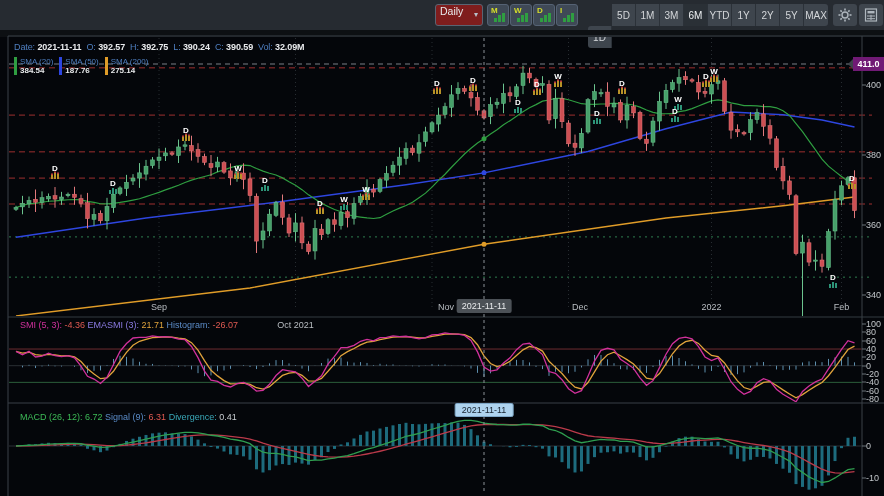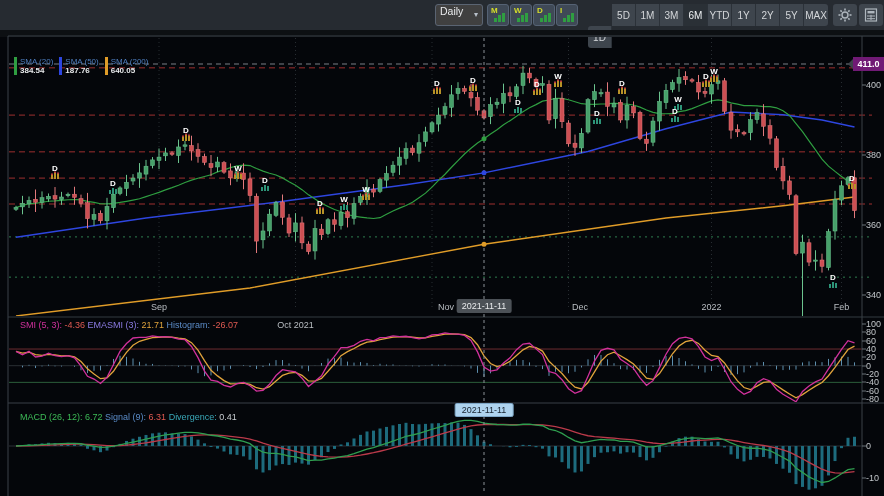--- a/index.html
+++ b/index.html
@@ -3,21 +3,21 @@
 <meta charset="utf-8">
 <style>
   html,body{margin:0;padding:0;background:#04060a;}
   #root{position:relative;width:884px;height:496px;overflow:hidden;
         font-family:"Liberation Sans",sans-serif;background:#04060a;}
   
   #toolbar{position:absolute;left:0;top:0;width:884px;height:30px;background:#262b31;}
   #toolbar .tb-title{position:absolute;left:12px;top:0;height:30px;line-height:30px;
         font-size:11px;color:#d3d7da;}
   #period-btn{position:absolute;left:435px;top:4px;width:48px;height:22px;
-        background:#404040;border:1px solid #5a6472;border-radius:3px;color:#e8eaec;
+        background:#7f1d1d;border:1px solid #5a6472;border-radius:3px;color:#e8eaec;
         font-size:10.5px;font-family:inherit;padding:0 4px;text-align:left;cursor:pointer;}
   #period-btn .caret{float:right;font-size:8px;color:#b8c0ca;line-height:20px;}
   .ibtn{position:absolute;top:4px;width:22px;height:22px;background:#3f4956;
         border:1px solid #556274;border-radius:3px;padding:0;cursor:pointer;}
   .ibtn .ltr{position:absolute;left:3px;top:1px;font-size:8px;font-weight:bold;color:#d6de2a;}
   .ibtn .bars{position:absolute;right:3px;bottom:3px;display:flex;align-items:flex-end;gap:1px;}
   .ibtn .bars i{display:block;width:3px;background:#2f9e41;}
   .rbtn{position:absolute;top:4px;width:24px;height:22px;background:#3e454d;
         border:none;border-right:1px solid #2b3138;color:#d4d7da;font-size:10px;
         font-family:inherit;padding:0;cursor:pointer;}
@@ -882,32 +882,33 @@
         <line x1="862" y1="369" x2="866" y2="369" stroke="#6b7278"></line>
         <line x1="862" y1="416" x2="866" y2="416" stroke="#6b7278"></line>
         <line x1="862" y1="448" x2="866" y2="448" stroke="#6b7278"></line>
         <line x1="484" y1="8" x2="484" y2="462" stroke="#8a9096" stroke-dasharray="3,3"></line>
         <circle cx="484" cy="108.63925000000012" r="2.5" fill="#2f9e41"></circle>
         <circle cx="484" cy="142.85000000000008" r="2.5" fill="#2e46e0"></circle>
         <circle cx="484" cy="214.25" r="2.5" fill="#e09c28"></circle>
       </g>
     </svg>
 
+  <div id="info-bar"><span class="lb">Date: </span><span class="vl">2021-11-11</span><span class="lb">O: </span><span class="vl">392.57</span><span class="lb">H: </span><span class="vl">392.75</span><span class="lb">L: </span><span class="vl">390.24</span><span class="lb">C: </span><span class="vl">390.59</span><span class="lb">Vol: </span><span class="vl">32.09M</span></div>
   <div id="legend">
       <div class="chip">
         <span class="bar" style="background:#2f9e41"></span>
         <span class="tx"><span class="nm">SMA (20)</span><br><span class="vv">384.54</span></span>
       </div>
       <div class="chip">
         <span class="bar" style="background:#2e46e0"></span>
         <span class="tx"><span class="nm">SMA (50)</span><br><span class="vv">187.76</span></span>
       </div>
       <div class="chip">
         <span class="bar" style="background:#e09c28"></span>
-        <span class="tx"><span class="nm">SMA (200)</span><br><span class="vv">640.05</span></span>
+        <span class="tx"><span class="nm">SMA (200)</span><br><span class="vv">275.14</span></span>
       </div>
     </div>
   <div id="price-tag">411.0</div>
   <div id="date-tag" style="left: 484px;">2021-11-11</div>
   <div id="macd-tip" style="left: 484px;">2021-11-11</div>
   <div class="panel-hd" id="smi-header" style="left:20px;top:320px;"><span style="color: rgb(209, 49, 156);">SMI (5, 3):</span><span style="color: rgb(224, 90, 82);"> -4.36</span><span style="color: rgb(138, 122, 224);">  EMASMI (3):</span><span style="color: rgb(224, 163, 60);"> 21.71</span><span style="color: rgb(91, 140, 200);">  Histogram:</span><span style="color: rgb(224, 90, 82);"> -26.07</span></div>
   <div class="panel-hd" id="macd-header" style="left:20px;top:412px;"><span style="color: rgb(61, 187, 87);">MACD (26, 12):</span><span style="color: rgb(61, 187, 87);"> 6.72</span><span style="color: rgb(91, 140, 200);">  Signal (9):</span><span style="color: rgb(224, 90, 82);"> 6.31</span><span style="color: rgb(58, 168, 184);">  Divergence:</span><span style="color: rgb(200, 204, 208);"> 0.41</span></div>
 
 <div class="ax-lbl" style="left: 866px; top: 80px;">400</div>
     <div class="ax-lbl" style="left: 866px; top: 150px;">380</div>

